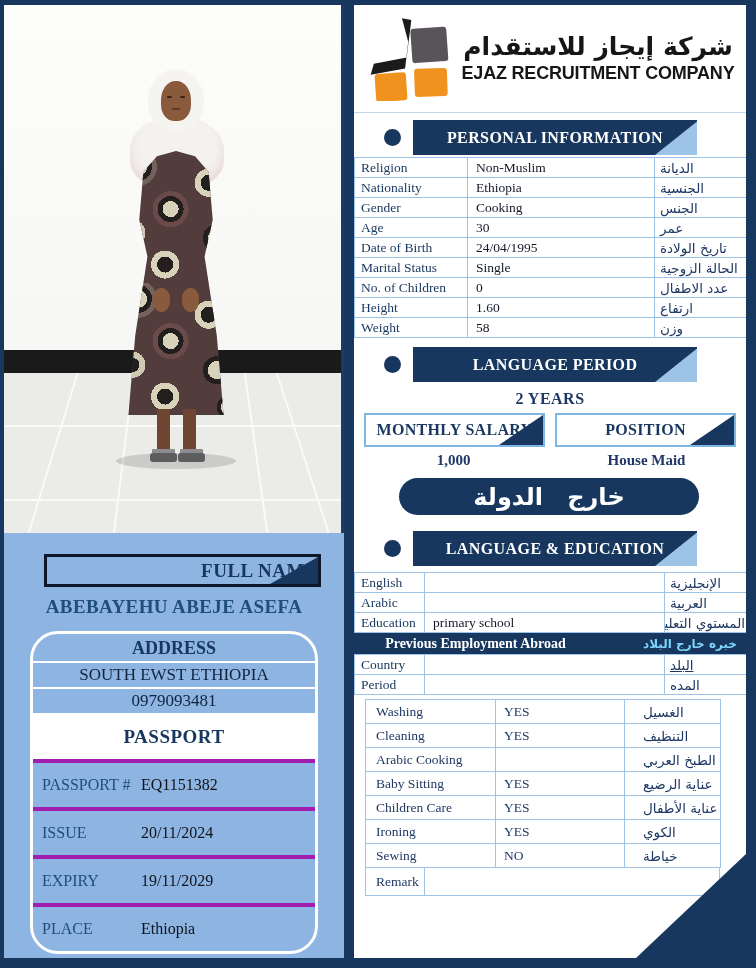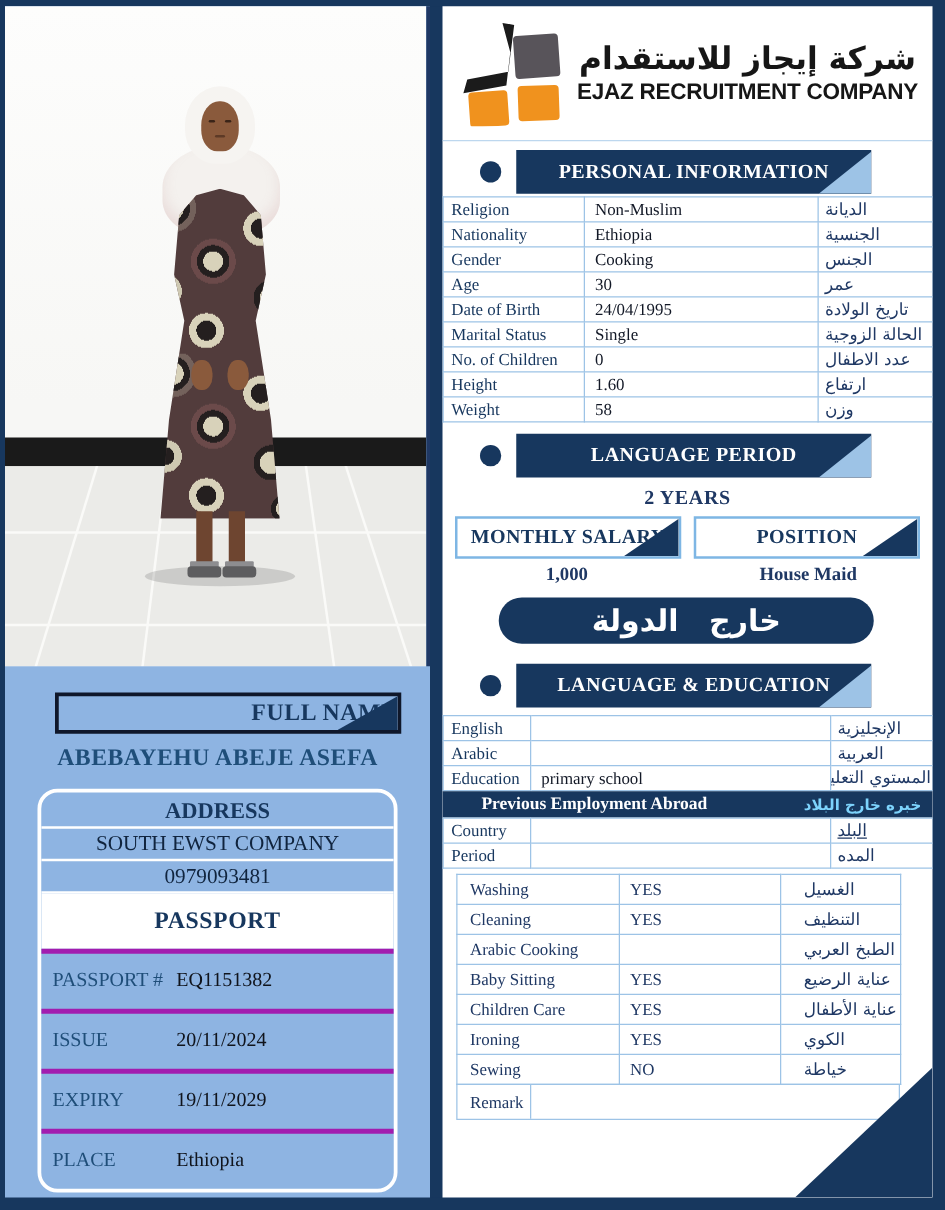--- a/index.html
+++ b/index.html
@@ -72,21 +72,21 @@
     position:relative;margin:21px auto 0 40px;width:277px;height:33px;
     border:3px solid #0f172a;background:#8EB4E2;
     display:flex;align-items:center;justify-content:flex-end;
   }
   .fullname-box .txt{color:#17375E;font-weight:bold;font-size:19px;letter-spacing:.5px;}
   .corner-navy{position:absolute;right:0;bottom:0;height:100%;background:#17375E;clip-path:polygon(100% 0,100% 100%,0 100%);}
   .fullname-box .corner-navy{width:48px;}
   .fullname{margin-top:9px;text-align:center;color:#1F4E79;font-weight:bold;font-size:19px;letter-spacing:.4px;}
   .addr-card{
     margin:13px 0 0 26px;width:288px;
-    border:3px solid #ffffff;border-radius:16px;overflow:hidden;
+    border:3px solid #ffffff;border-radius:28px;overflow:hidden;
     background:#8EB4E2;
   }
   .addr-head{text-align:center;padding:4px 0 2px;color:#17375E;font-weight:bold;font-size:18px;border-bottom:2px solid #fff;}
   .addr-line{text-align:center;padding:2px 0;color:#10243E;font-size:17px;border-bottom:2px solid #fff;}
   .addr-line:last-of-type{border-bottom:none;}
   .pass-band{background:#ffffff;text-align:center;padding:11px 0;color:#17375E;font-weight:bold;font-size:19px;letter-spacing:.5px;}
   .pass-row{display:grid;grid-template-columns:108px 1fr;align-items:center;height:48px;border-top:4px solid #a21caf;}
   .pass-row:first-of-type{border-top:none;}
   .pass-row .pl{padding-left:9px;color:#1F4E79;font-size:16px;}
   .pass-row .pv{color:#10141c;font-size:16px;}
@@ -170,21 +170,21 @@
     </div>
 
     <div class="fullname-box">
       <span class="txt">FULL NAME</span>
       <span class="corner-navy"></span>
     </div>
     <div class="fullname">ABEBAYEHU ABEJE ASEFA</div>
 
     <div class="addr-card">
       <div class="addr-head">ADDRESS</div>
-      <div class="addr-line">SOUTH EWST COMPANY</div>
+      <div class="addr-line">SOUTH EWST ETHIOPIA</div>
       <div class="addr-line">0979093481</div>
       <div class="pass-band">PASSPORT</div>
       <div class="pass-row">
         <span class="pl">PASSPORT #</span>
         <span class="pv">EQ1151382</span>
       </div>
       <div class="pass-row">
         <span class="pl">ISSUE</span>
         <span class="pv">20/11/2024</span>
       </div>

